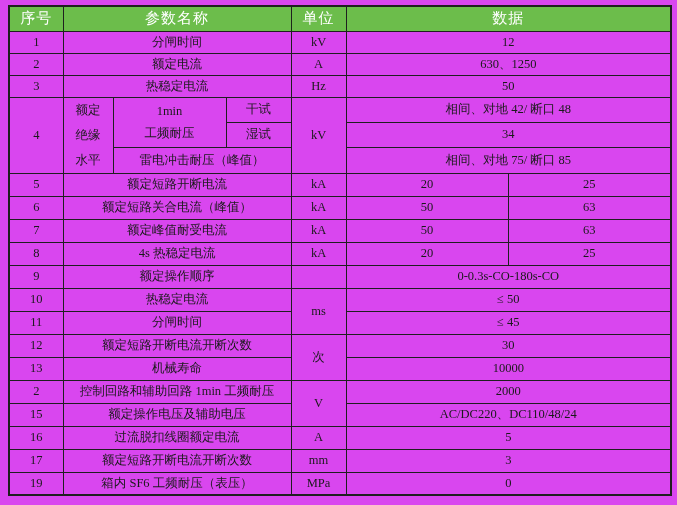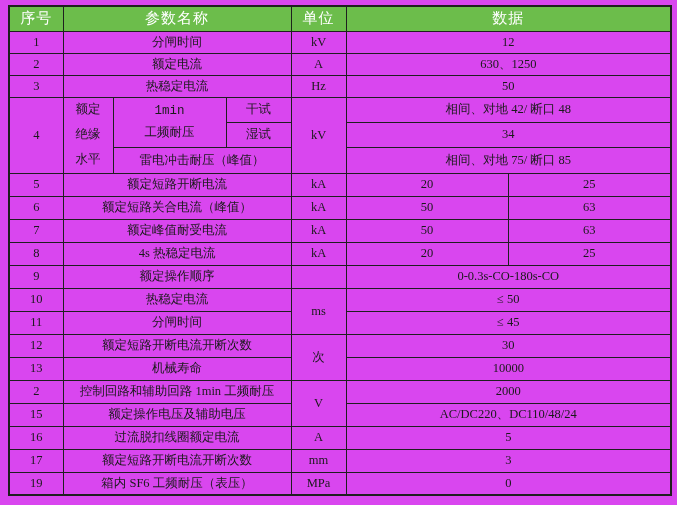--- a/index.html
+++ b/index.html
@@ -27,21 +27,21 @@
     padding:0 3px;overflow:hidden;white-space:nowrap;
   }
   table.spec th{
     background:var(--header-bg);color:var(--header-text);
     font-weight:normal;font-size:15px;letter-spacing:1px;
   }
   tr.rh-head{height:25px;}
   tr.rh-a{height:22px;}
   tr.rh-b{height:25px;}
   tr.rh-c{height:23px;}
-  .lines span{display:block;font-family:Liberation Mono, monospace;}
+  .lines span{display:block;}
   .lines-3 span{line-height:25px;}
   .lines-2 span{line-height:22px;}
 </style>
 </head>
 <body>
 
 <div class="page">
   <table class="spec">
     <colgroup>
       <col style="width:54px">

